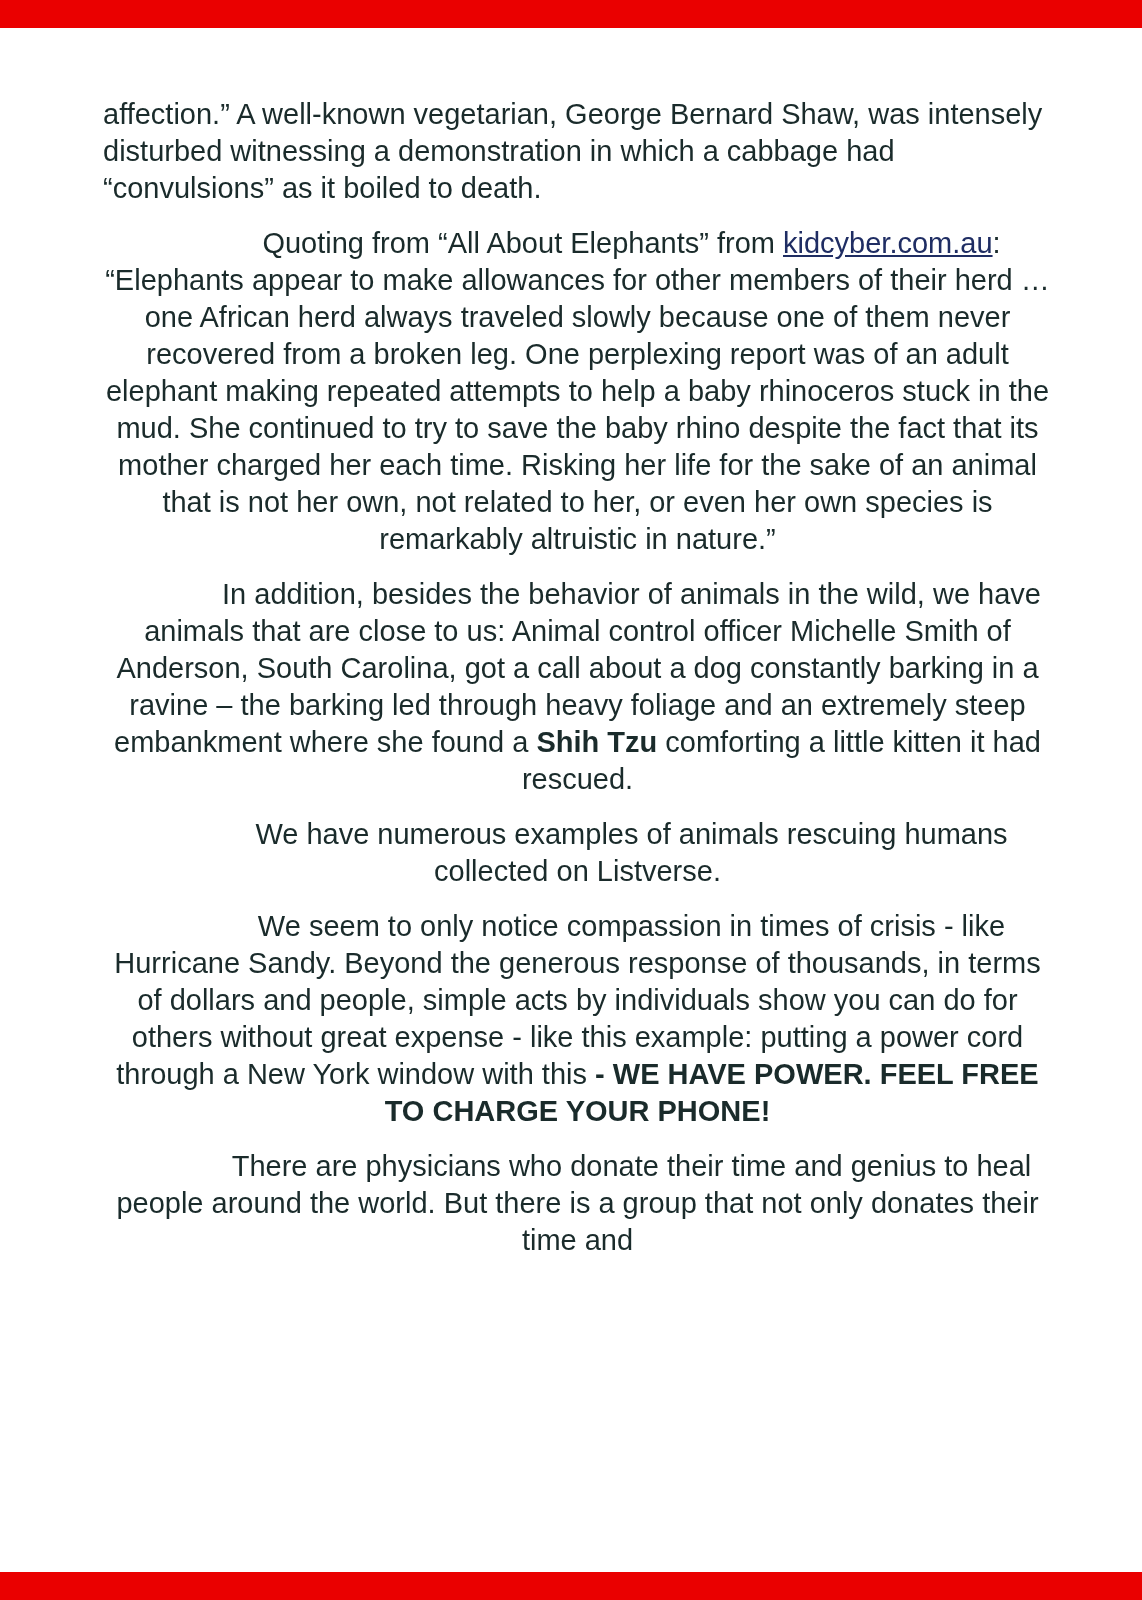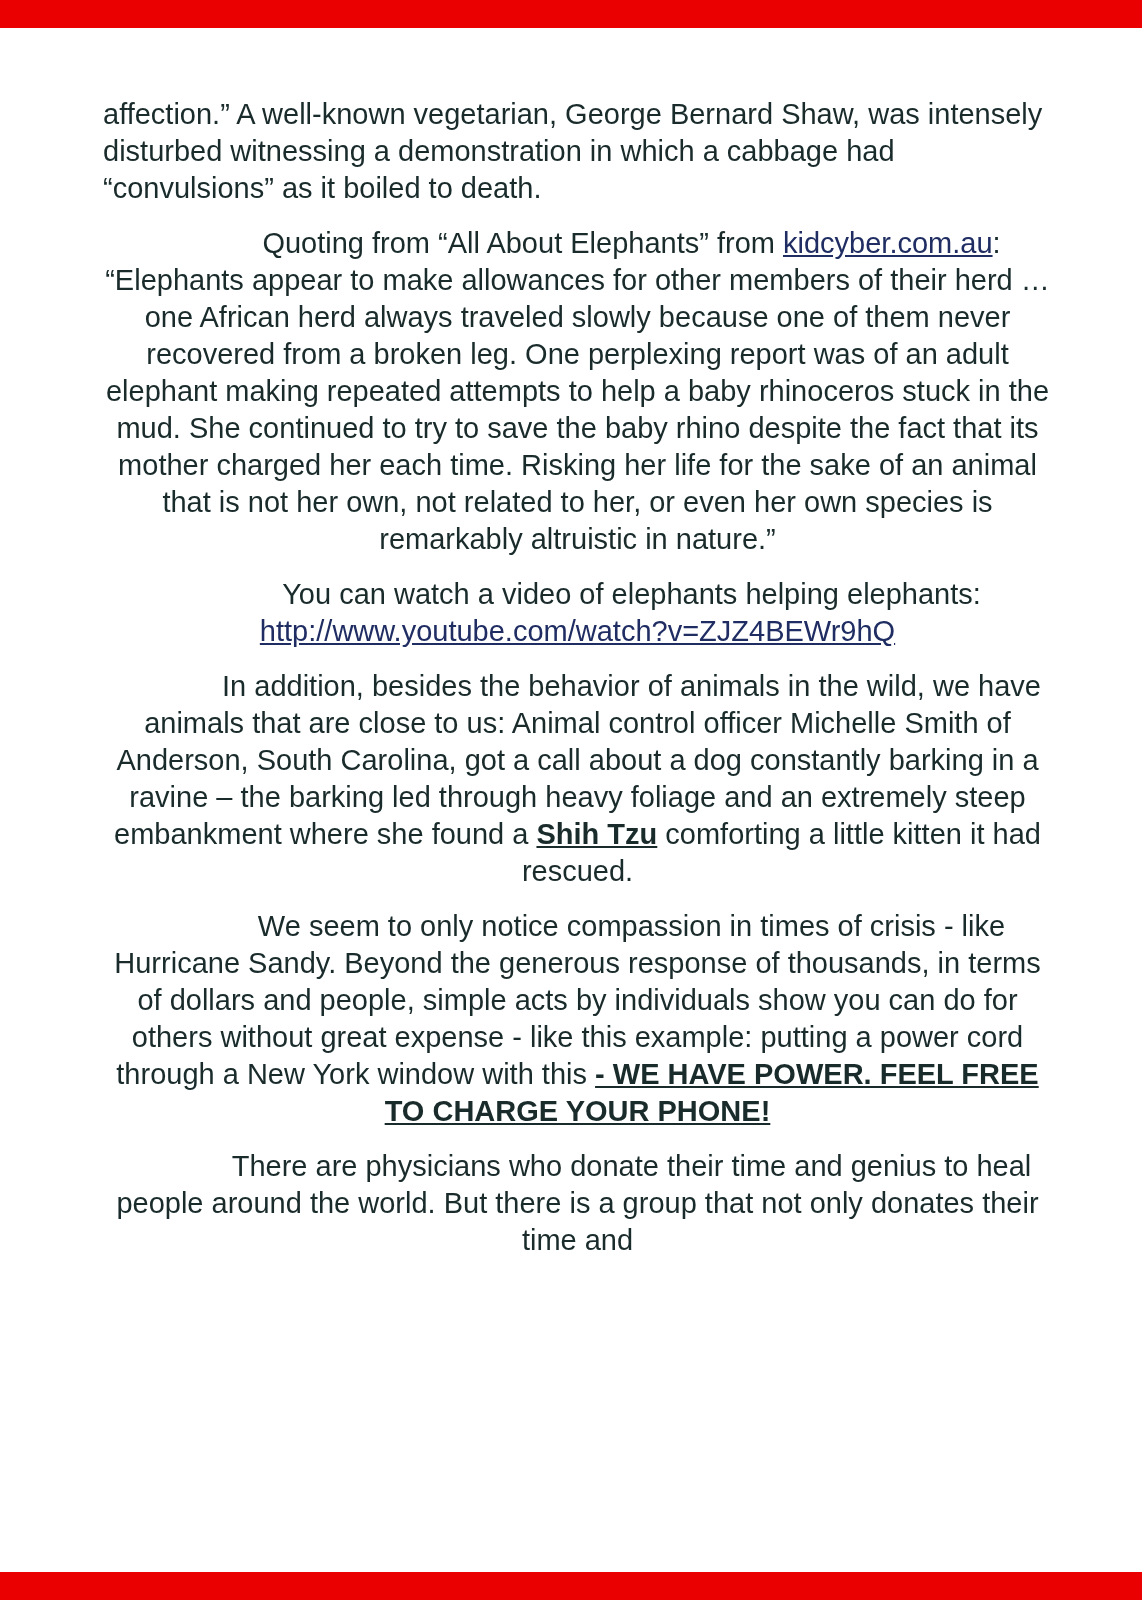--- a/index.html
+++ b/index.html
@@ -34,29 +34,29 @@
     color: var(--text);
     text-align: left;
   }
   p.para { margin: 0 0 18px 11px; }
   p.para.indent { text-indent: 108px; text-align: center; }
   a.link {
     color: var(--link);
     text-decoration: underline;
     cursor: pointer;
   }
-  strong { font-weight: bold; text-decoration: underline; }
+  strong { font-weight: bold; }
 </style>
 </head>
 <body>
 
 <div class="red-bar top"></div>
 
 <main id="content" class="content">
     <p class="para">affection.” A well-known vegetarian, George Bernard Shaw, was intensely disturbed witnessing a demonstration in which a cabbage had “convulsions” as it boiled to death.</p>
     <p class="para indent">Quoting from “All About Elephants” from <a class="link" href="#">kidcyber.com.au</a>: “Elephants appear to make allowances for other members of their herd … one African herd always traveled slowly because one of them never recovered from a broken leg. One perplexing report was of an adult elephant making repeated attempts to help a baby rhinoceros stuck in the mud. She continued to try to save the baby rhino despite the fact that its mother charged her each time. Risking her life for the sake of an animal that is not her own, not related to her, or even her own species is remarkably altruistic in nature.”</p>
-    <p class="para indent">You can watch a video of elephants helping elephants:<br><a class="link" href="#">http://www.youtube.com/watch?v=ZJZ4BEWr9hQ</a></p>
     <p class="para indent">In addition, besides the behavior of animals in the wild, we have animals that are close to us: Animal control officer Michelle Smith of Anderson, South Carolina, got a call about a dog constantly barking in a ravine – the barking led through heavy foliage and an extremely steep embankment where she found a <strong>Shih Tzu</strong> comforting a little kitten it had rescued.</p>
+    <p class="para indent">We have numerous examples of animals rescuing humans collected on Listverse.</p>
     <p class="para indent">We seem to only notice compassion in times of crisis - like Hurricane Sandy. Beyond the generous response of thousands, in terms of dollars and people, simple acts by individuals show you can do for others without great expense - like this example: putting a power cord through a New York window with this <strong>- WE HAVE POWER. FEEL FREE TO CHARGE YOUR PHONE!</strong></p>
     <p class="para indent">There are physicians who donate their time and genius to heal people around the world. But there is a group that not only donates their time and</p>
   </main>
 
 <div class="red-bar bottom"></div>
 
 </body></html>

